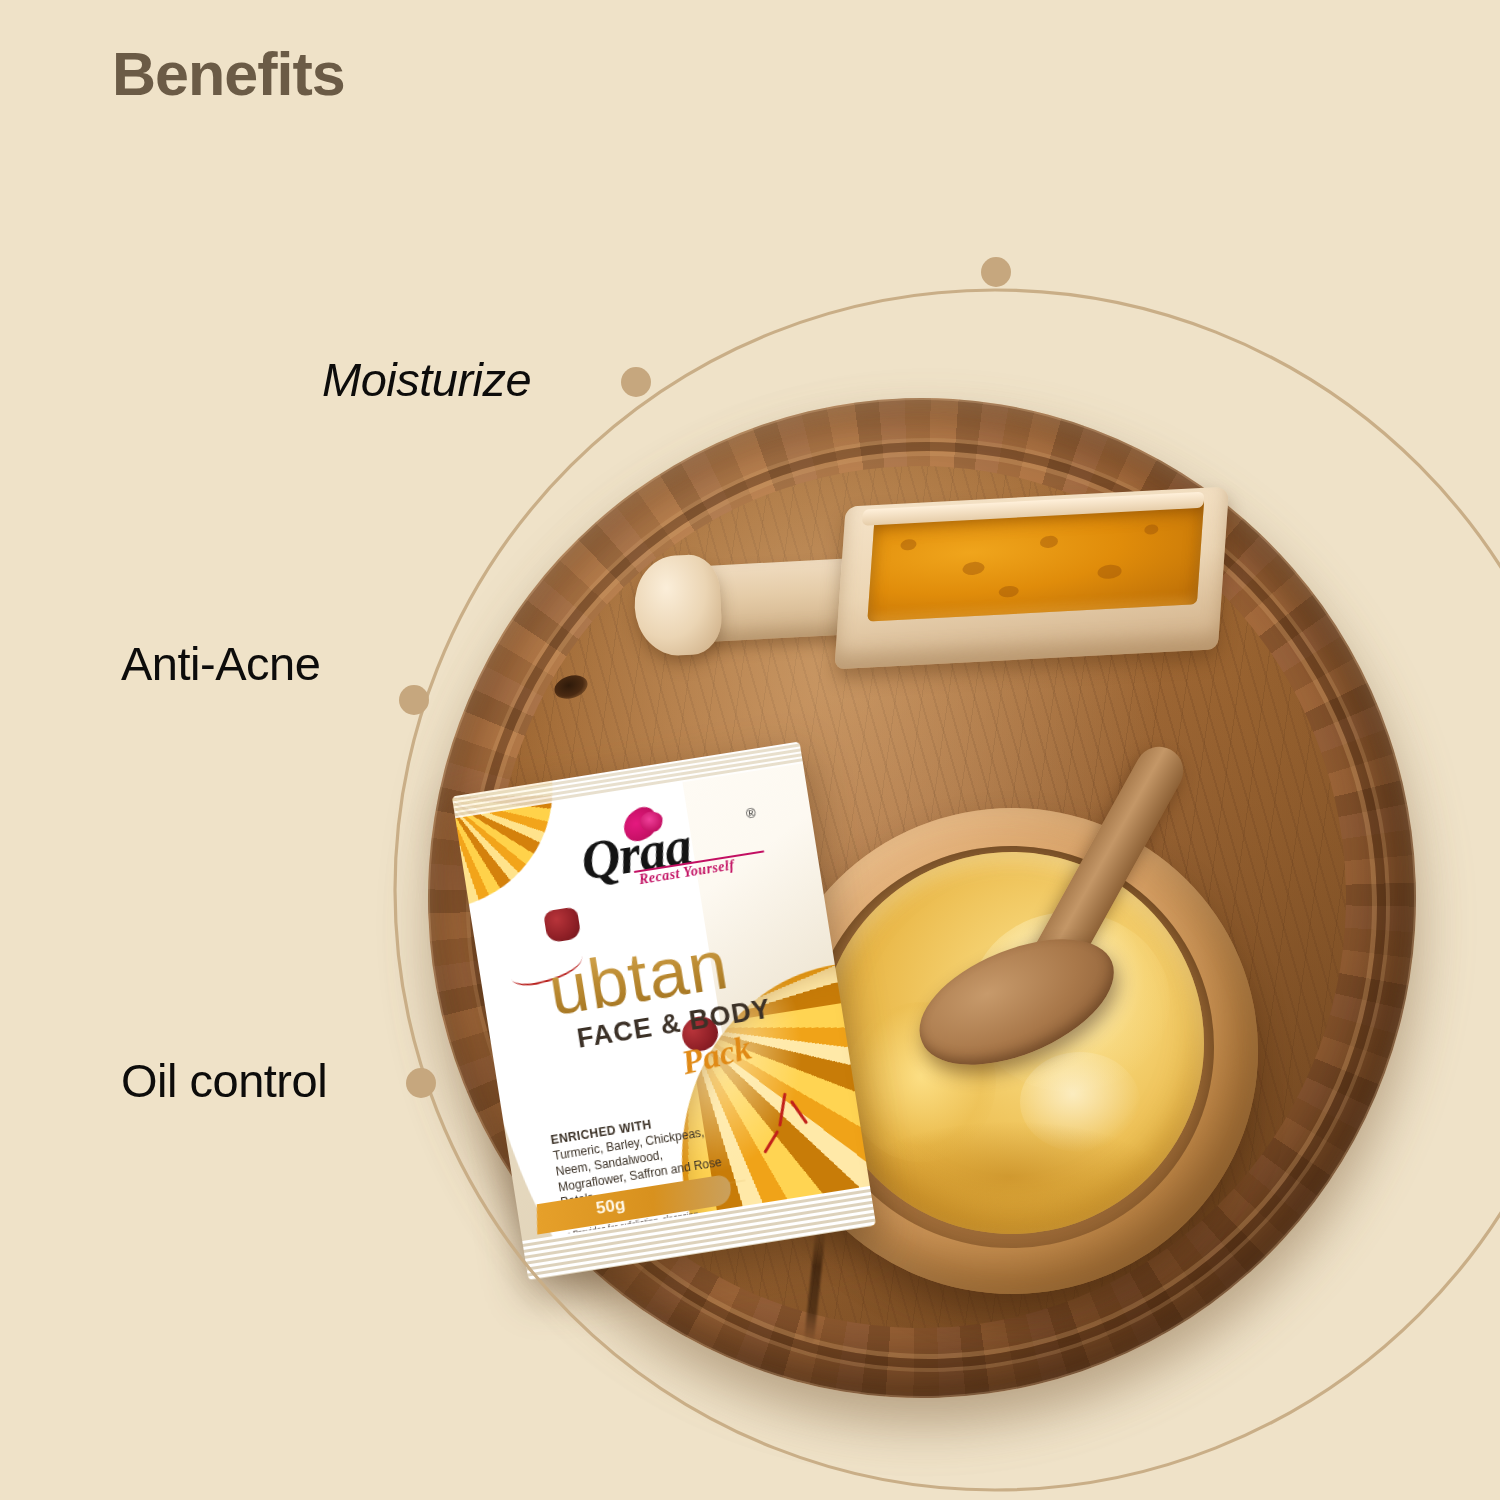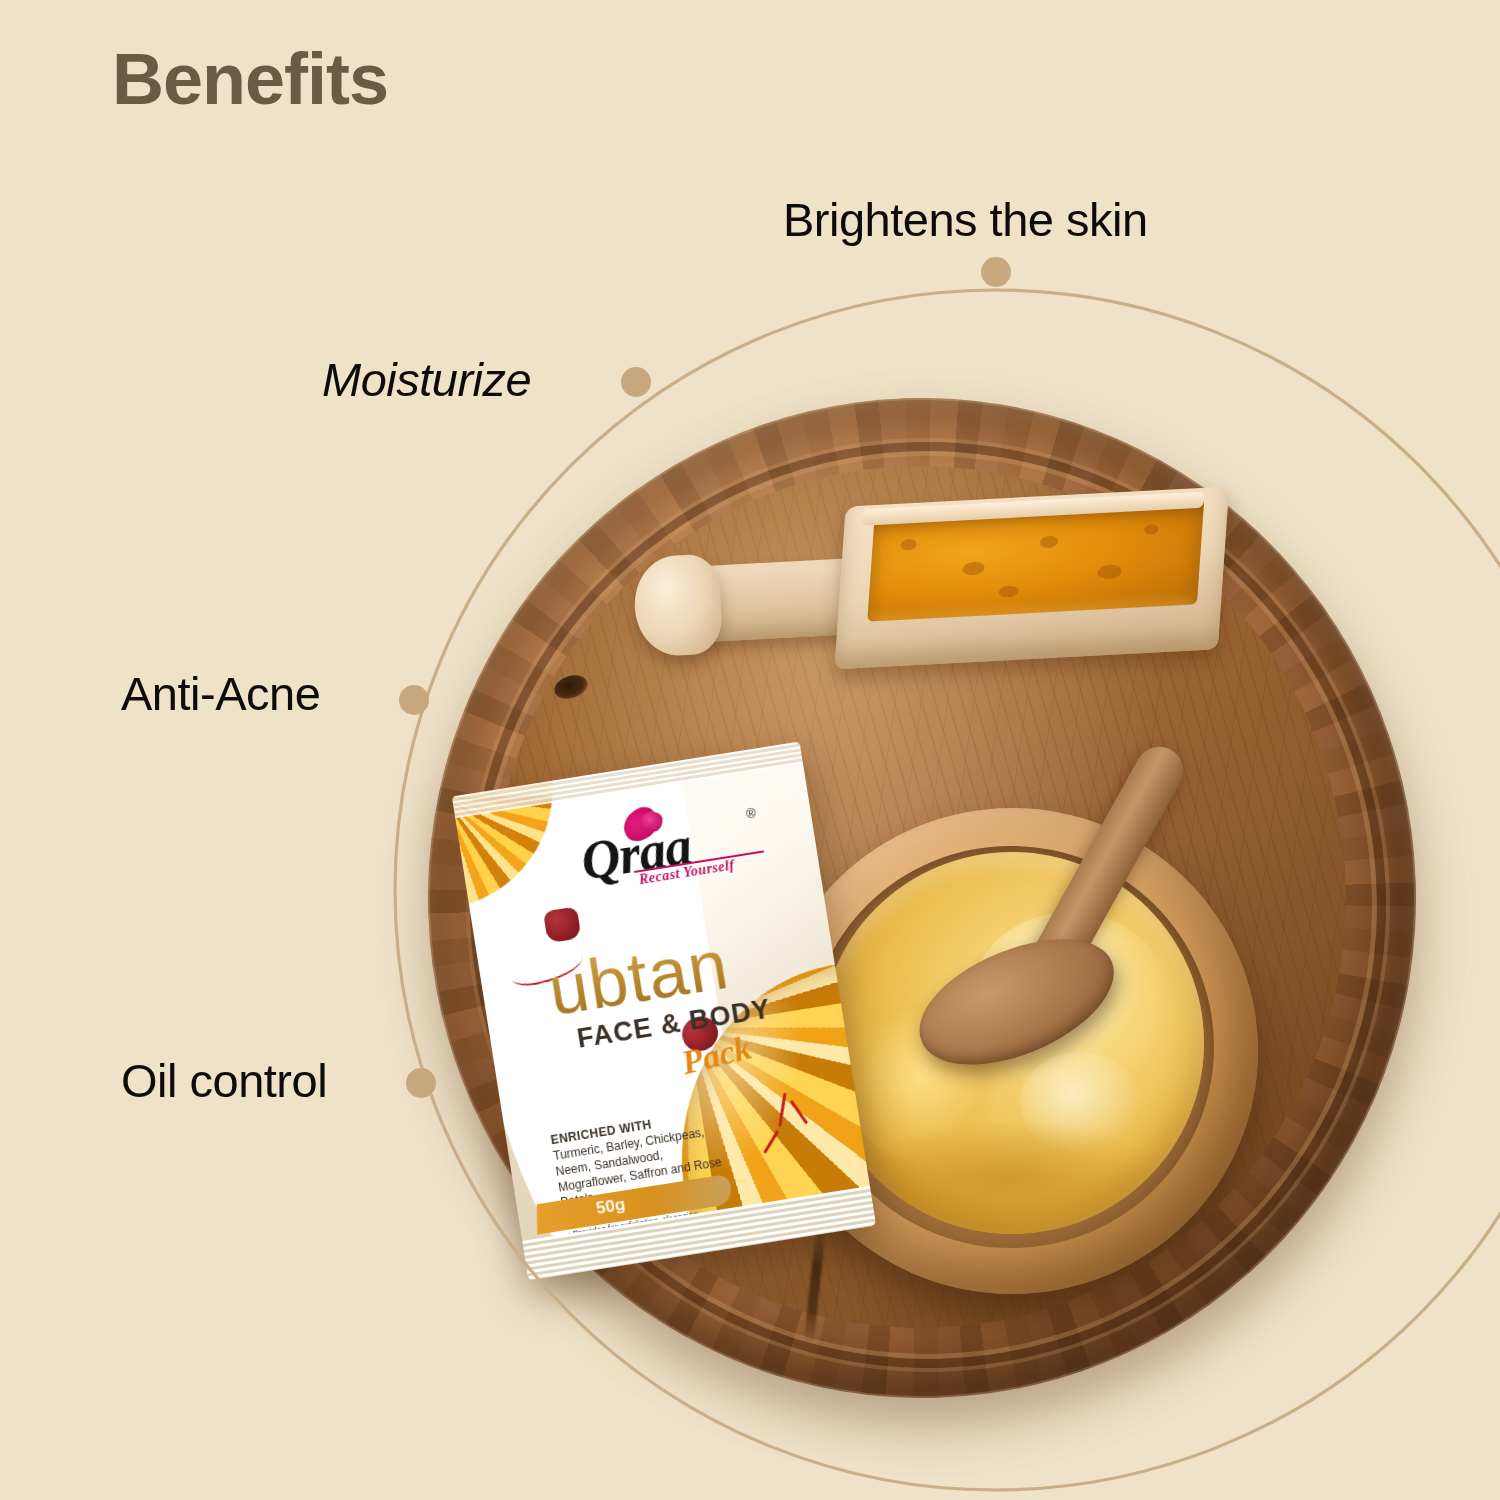--- a/index.html
+++ b/index.html
@@ -8,21 +8,21 @@
     background:#efe2c8;
     font-family:"Liberation Sans", sans-serif;
     overflow:hidden;
     position:relative;
   }
   #stage{position:absolute;inset:0;width:1500px;height:1500px;overflow:hidden;}
 
   
   #page-title{
     position:absolute;left:112px;top:42px;
-    font-size:72px;font-weight:700;letter-spacing:-1px;
+    font-size:61px;font-weight:700;letter-spacing:-1px;
     color:#6b5b46;line-height:1.05;
     font-family:"Liberation Sans", sans-serif;
   }
 
   
   #arc-svg{position:absolute;left:0;top:0;width:1500px;height:1500px;pointer-events:none;}
 
   
   .benefit-label{
     position:absolute;
@@ -459,25 +459,24 @@
         <div id="crimp-top"></div>
         <div id="crimp"></div>
       </div>
     </div>
   </div>
 
   <svg id="arc-svg" viewBox="0 0 1500 1500">
     <circle cx="995" cy="890" r="600" fill="none" stroke="#C9AE87" stroke-width="3.2"></circle>
   </svg>
 
-  <div class="benefit-label" style="left:783px;top:192px;">Brightens the skin</div>
   <div class="benefit-dot" style="left:981px;top:257px;"></div>
 
   <div class="benefit-label" style="left:322px;top:352px;font-style:italic;">Moisturize</div>
   <div class="benefit-dot" style="left:621px;top:367px;"></div>
 
-  <div class="benefit-label" style="left:121px;top:666px;">Anti-Acne</div>
+  <div class="benefit-label" style="left:121px;top:636px;">Anti-Acne</div>
   <div class="benefit-dot" style="left:399px;top:685px;"></div>
 
   <div class="benefit-label" style="left:121px;top:1053px;">Oil control</div>
   <div class="benefit-dot" style="left:406px;top:1068px;"></div>
 
 </div>
 
 </body></html>

